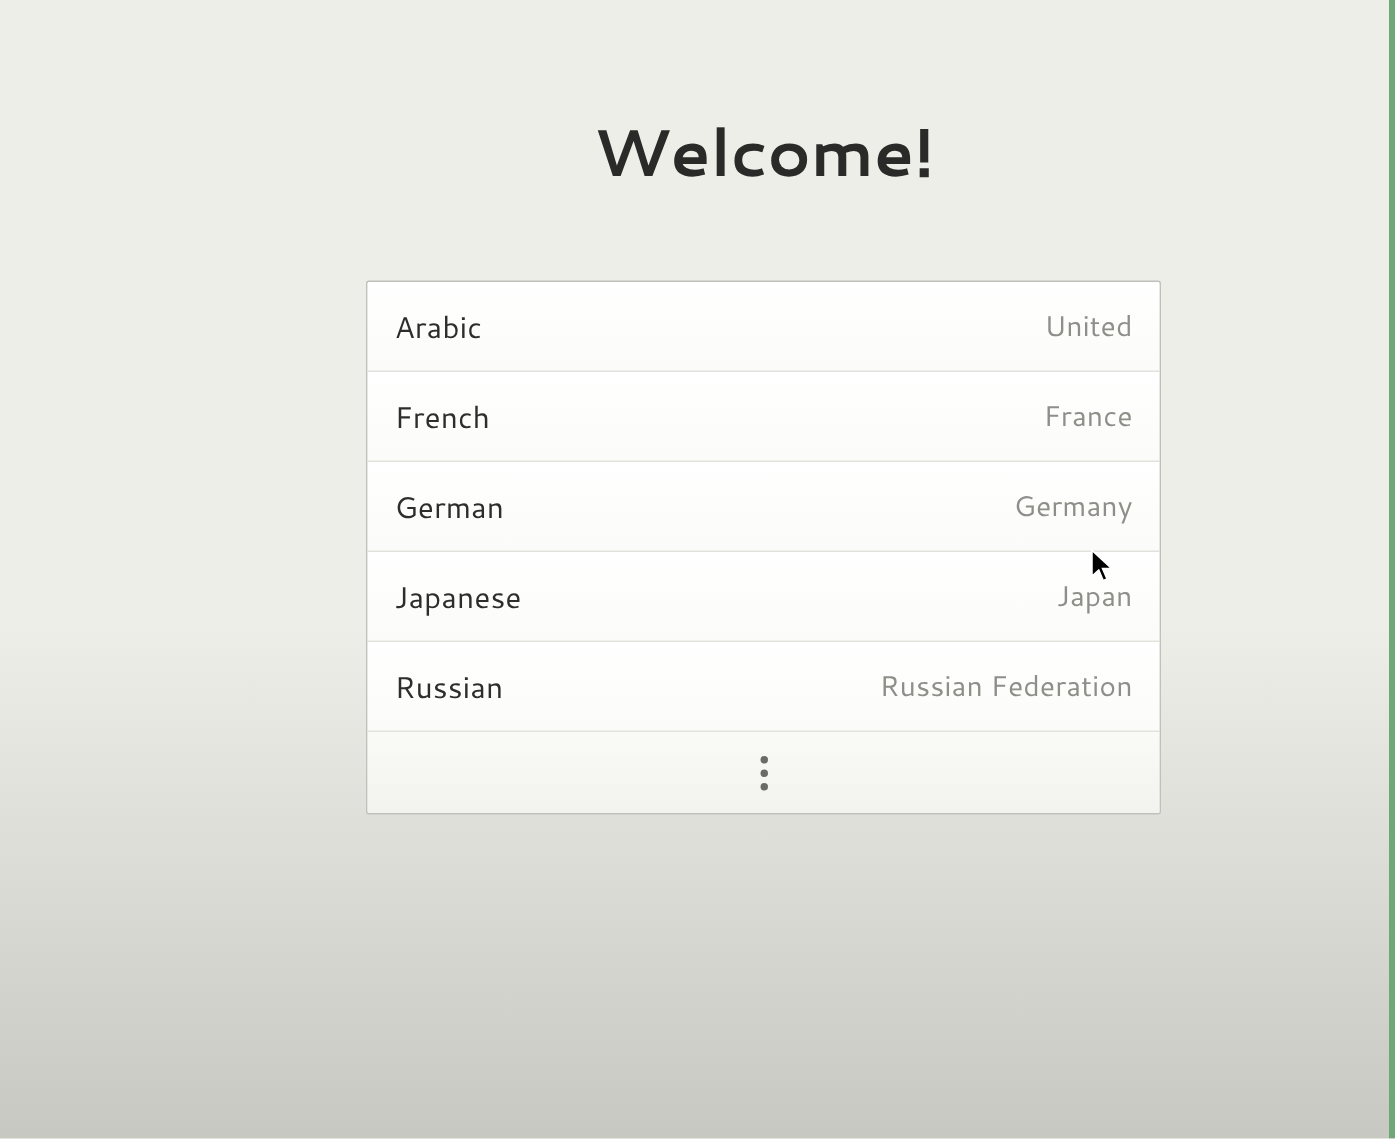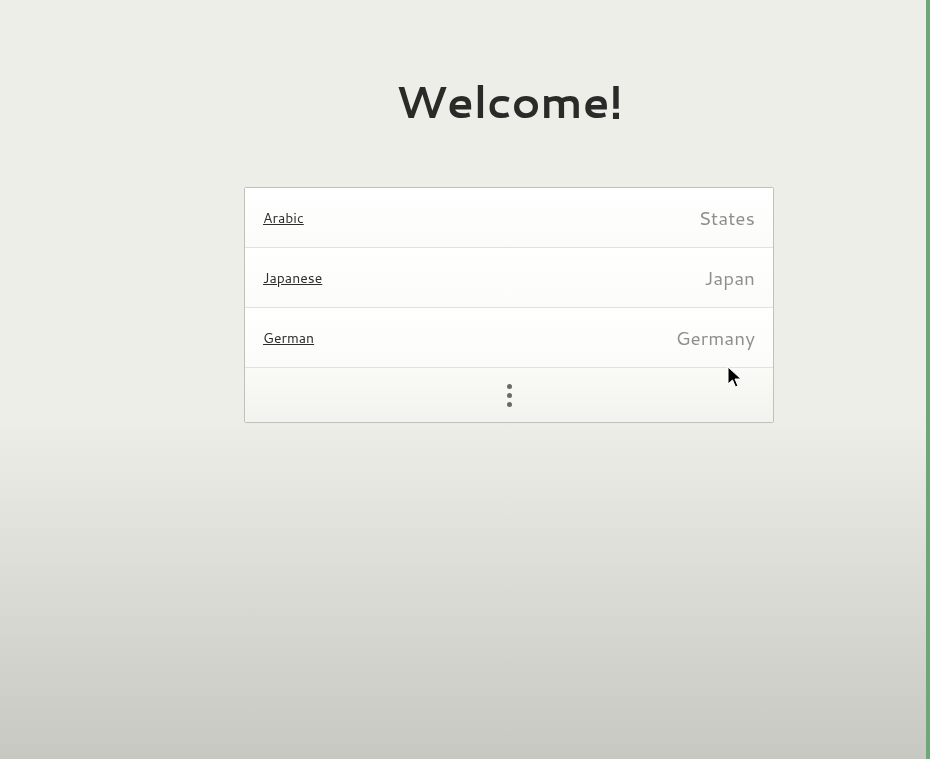--- a/index.html
+++ b/index.html
@@ -43,24 +43,23 @@
       background: linear-gradient(to bottom, #ffffff 0%, #fbfbf9 100%);
       cursor: pointer;
     }
     .row:last-of-type { border-bottom: 1px solid #e2e2dc; }
     .row-left {
       display: flex;
       align-items: center;
       gap: 14px;
     }
     .language {
-      font-size: 14px;
+      font-size: 20px;
       font-weight: 500;
       color: #2d2d2b;
-      text-decoration: underline;
     }
     .region {
       font-size: 19px;
       color: #8f8f8a;
     }
     .check {
       font-size: 18px;
       color: #2d2d2b;
       font-weight: 700;
     }
@@ -105,40 +104,52 @@
 
 <div class="container">
   <h1 class="title">Welcome!</h1>
 
   <div class="list-panel">
 
     <div class="row">
       <div class="row-left">
         <span class="language">Arabic</span>
       </div>
-      <span class="region">States</span>
+      <span class="region">United</span>
     </div>
 
 
 
+    <div class="row">
+      <div class="row-left">
+        <span class="language">French</span>
+      </div>
+      <span class="region">France</span>
+    </div>
+
+    <div class="row">
+      <div class="row-left">
+        <span class="language">German</span>
+      </div>
+      <span class="region">Germany</span>
+    </div>
 
     <div class="row">
       <div class="row-left">
         <span class="language">Japanese</span>
       </div>
       <span class="region">Japan</span>
     </div>
 
     <div class="row">
       <div class="row-left">
-        <span class="language">German</span>
+        <span class="language">Russian</span>
       </div>
-      <span class="region">Germany</span>
+      <span class="region">Russian Federation</span>
     </div>
-
 
 
     <div class="more-row">
       <div class="dots">
         <span></span>
           <span></span>
           <span></span>
       </div>
     </div>
 

